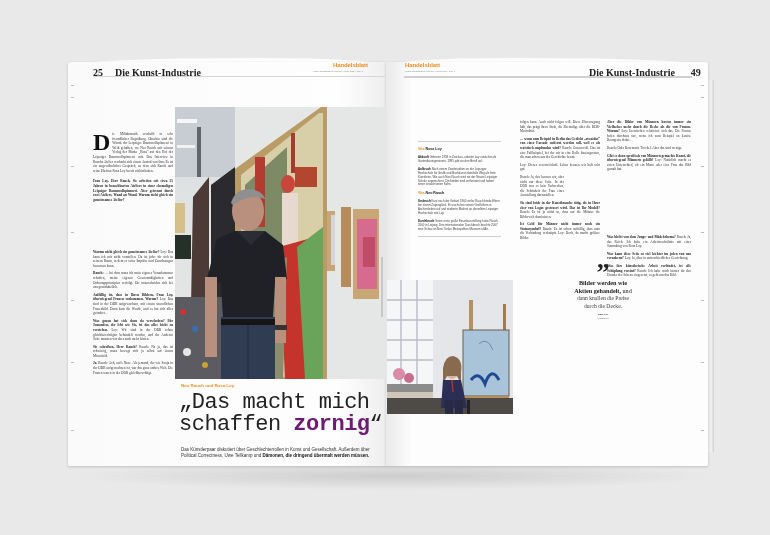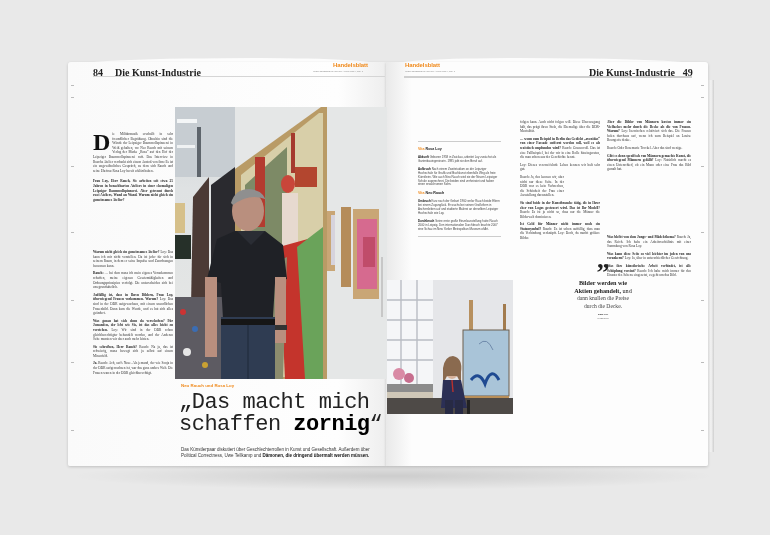--- a/index.html
+++ b/index.html
@@ -51,21 +51,21 @@
   .photo { position:absolute; overflow:hidden; }
   .photo-main { left:175px; top:107px; width:212px; height:272px;
     background:linear-gradient(180deg,#cfd3d6 0%,#dfe2e3 30%,#e7e8e6 100%); }
   .photo-side { left:387px; top:280px; width:126px; height:134px;
     background:linear-gradient(180deg,#e6e7ea 0%,#d7d9dc 60%,#6f6a66 100%); }
 
   .kicker { position:absolute; left:181px; top:383px; font-family:"Liberation Sans", sans-serif;
     font-weight:bold; font-size:4.4px; color:#f08a1c; }
   .headline { position:absolute; left:179px; top:392px; width:210px;
     font-family:Liberation Mono, monospace; font-size:22px; line-height:22px; color:#222; letter-spacing:-0.5px; }
-  .headline b { font-weight:bold; color:#000000; }
+  .headline b { font-weight:bold; color:#701a75; }
   .teaser { position:absolute; left:181px; top:447px; width:200px;
     font-family:"Liberation Sans", sans-serif; font-size:4.5px; line-height:6.4px; color:#333; }
   .teaser b { color:#111; }
 
   .vita { position:absolute; left:418px; top:141px; width:83px; }
   .vita .topline { height:1px; background:#ccc; margin-bottom:5px; }
   .vita h4 { margin:0 0 5px 0; font-family:"Liberation Sans", sans-serif; font-size:3.6px; color:#222; }
   .vita h4 span.or { color:#f08a1c; }
   .vita p { margin:0 0 4px 0; font-family:"Liberation Sans", sans-serif; font-size:2.9px; line-height:3.9px; color:#444; }
   .vita p b { color:#111; }
@@ -102,32 +102,32 @@
 <div class="margin-mark" style="left:71px;top:430px"></div>
 <div class="margin-mark" style="left:701px;top:85px"></div>
 <div class="margin-mark" style="left:701px;top:97px"></div>
 <div class="margin-mark" style="left:701px;top:166px"></div>
 <div class="margin-mark" style="left:701px;top:232px"></div>
 <div class="margin-mark" style="left:701px;top:300px"></div>
 <div class="margin-mark" style="left:701px;top:362px"></div>
 <div class="margin-mark" style="left:701px;top:430px"></div>
 
 <div class="folio" style="left:93px;top:62px">
-  <span class="num">84</span>
+  <span class="num">25</span>
   <span class="ressort" style="margin-left:8px">Die Kunst-Industrie</span>
 </div>
 <div class="brand" style="left:333px;top:62px">Handelsblatt</div>
 <div class="brand-sub" style="left:313px;top:70px">WOCHENENDE 11./12./13. APRIL 2014, NR. 7</div>
 <div class="rule" style="left:93px;top:76px;width:292px;height:1px;background:#d5d5d5"></div>
 
 <div class="brand" style="left:405px;top:62px">Handelsblatt</div>
 <div class="brand-sub" style="left:405px;top:70px">WOCHENENDE 11./12./13. APRIL 2014, NR. 7</div>
 <div class="folio" style="left:589px;top:62px">
   <span class="ressort">Die Kunst-Industrie</span>
-  <span class="num" style="margin-left:4px">49</span>
+  <span class="num" style="margin-left:12px">49</span>
 </div>
 <div class="rule" style="left:404px;top:76px;width:288px"></div>
 
 <div class="photo photo-main">
   <svg width="212" height="272" viewBox="0 0 212 272">
 
     <rect x="0" y="0" width="60" height="70" fill="#c7cdd2"></rect>
     <rect x="2" y="12" width="20" height="4" fill="#f4f6f7"></rect>
     <rect x="2" y="38" width="18" height="3" fill="#f0f2f3"></rect>
     <rect x="22" y="20" width="4" height="50" fill="#5e656c"></rect>

